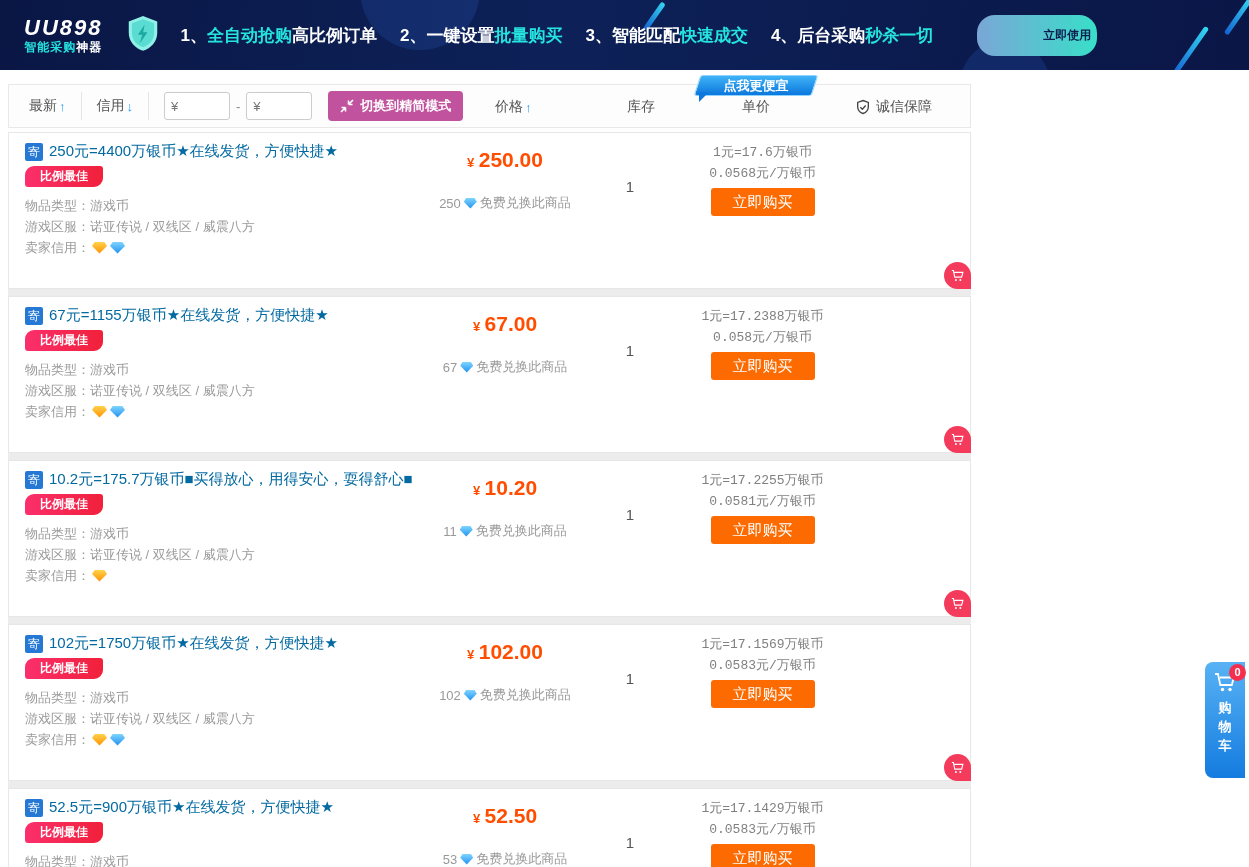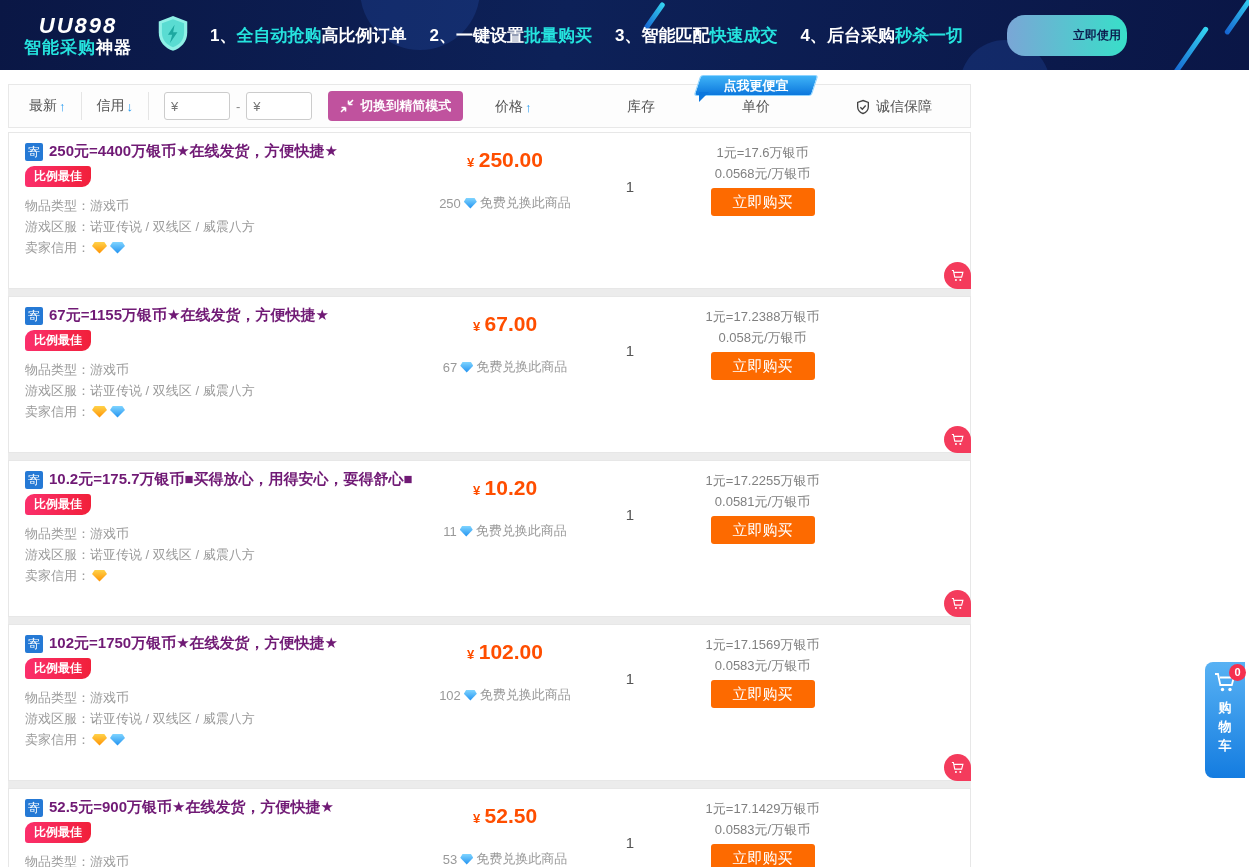--- a/index.html
+++ b/index.html
@@ -16,21 +16,21 @@
   }
   .banner .deco1,.banner .deco2{position:absolute;border-radius:50%;background:rgba(45,95,200,.22);}
   .banner .deco1{width:120px;height:120px;left:360px;top:-70px;}
   .banner .deco2{width:90px;height:90px;left:960px;top:40px;}
   .slash{position:absolute;width:5px;border-radius:3px;background:linear-gradient(200deg,#35d9f2,#1560d0);}
   .slash.s1{left:652px;top:0px;height:32px;transform:rotate(35deg);}
   .slash.s2{left:1188px;top:22px;height:58px;transform:rotate(35deg);}
   .slash.s3{left:1236px;top:-6px;height:44px;transform:rotate(35deg);}
   .logo{margin-left:24px;text-align:center;line-height:1.15;position:relative;z-index:2;}
   .logo1{color:#fff;font-size:22px;font-weight:bold;font-style:italic;letter-spacing:2px;}
-  .logo2{font-size:17px;font-weight:bold;letter-spacing:1px;}
+  .logo2{font-size:12px;font-weight:bold;letter-spacing:1px;}
   .logo2 .hl{color:#25e3de;}
   .logo2 .rest{color:#fff;}
   .shield{margin:0 18px 0 22px;position:relative;z-index:2;display:flex;}
   .features{display:flex;align-items:center;gap:23px;position:relative;z-index:2;}
   .feature{font-size:17px;font-weight:bold;color:#fff;white-space:nowrap;}
   .feature .hl{color:#25e3de;}
   .cta{
     margin-left:44px;position:relative;z-index:2;
     width:120px;height:41px;border:none;border-radius:18px;
     background:linear-gradient(90deg,#7aa6d6 0%,#38dfc9 100%);
@@ -84,42 +84,42 @@
     background:#fff;border:1px solid #e7e7e7;
     display:grid;grid-template-columns:400px 160px 90px 175px;
     padding:9px 0 0 16px;
   }
   .row:last-child{margin-bottom:0;}
   .title-line{display:flex;align-items:center;}
   .tag{
     display:inline-block;width:18px;height:18px;line-height:18px;text-align:center;
     background:#2579d5;color:#fff;font-size:12px;border-radius:2px;margin-right:6px;flex:none;
   }
-  .title{color:#701a75;font-size:15px;font-weight:bold;text-decoration:none;cursor:pointer;white-space:nowrap;}
+  .title{color:#0369a1;font-size:15px;font-weight:normal;text-decoration:none;cursor:pointer;white-space:nowrap;}
   .badge{
-    display:inline-block;margin:5px 0 8px;padding:2px 9px;
+    display:inline-block;margin:5px 0 8px;padding:2px 15px;
     background:linear-gradient(90deg,#fb2f6c,#f1203a);
     color:#fff;font-size:12px;font-weight:bold;border-radius:9px 3px 9px 3px;
     width:fit-content;
   }
   .meta{font-size:13px;color:#9b9b9b;line-height:21px;display:flex;align-items:center;}
   .gems{display:inline-flex;gap:3px;margin-left:2px;}
   .gem{display:inline-block;width:15px;height:12px;
     clip-path:polygon(50% 100%,0% 38%,20% 0%,80% 0%,100% 38%);}
   .gem-y{background:linear-gradient(180deg,#ffd24a,#ff9000);}
   .gem-b{background:linear-gradient(180deg,#7fd4ff,#1e90f0);}
   .gem.small{width:13px;height:11px;margin:0 3px;}
   .col.price{display:flex;flex-direction:column;align-items:center;}
   .amount{margin-top:6px;color:#ff4e00;font-weight:bold;}
   .amount .yen{font-size:13px;}
   .amount .num{font-size:21px;}
   .exchange{margin-top:22px;font-size:13px;color:#999;display:flex;align-items:center;}
   .col.stock{text-align:center;font-size:15px;color:#555;padding-top:36px;}
   .col.unit{display:flex;flex-direction:column;align-items:center;}
-  .rate{font-size:13px;color:#808080;line-height:21px;}
+  .rate{font-size:13px;color:#808080;line-height:21px;font-family:Liberation Mono, monospace;}
   .buy{
     margin-top:4px;width:104px;height:28px;border:none;border-radius:3px;
     background:#fd6a00;color:#fff;font-size:15px;cursor:pointer;font-family:inherit;
   }
   .corner-cart{
     position:absolute;right:-1px;bottom:-1px;width:27px;height:27px;
     background:#f43b5c;border-radius:50% 50% 0 50%;
     display:flex;align-items:center;justify-content:center;cursor:pointer;
   }
   

